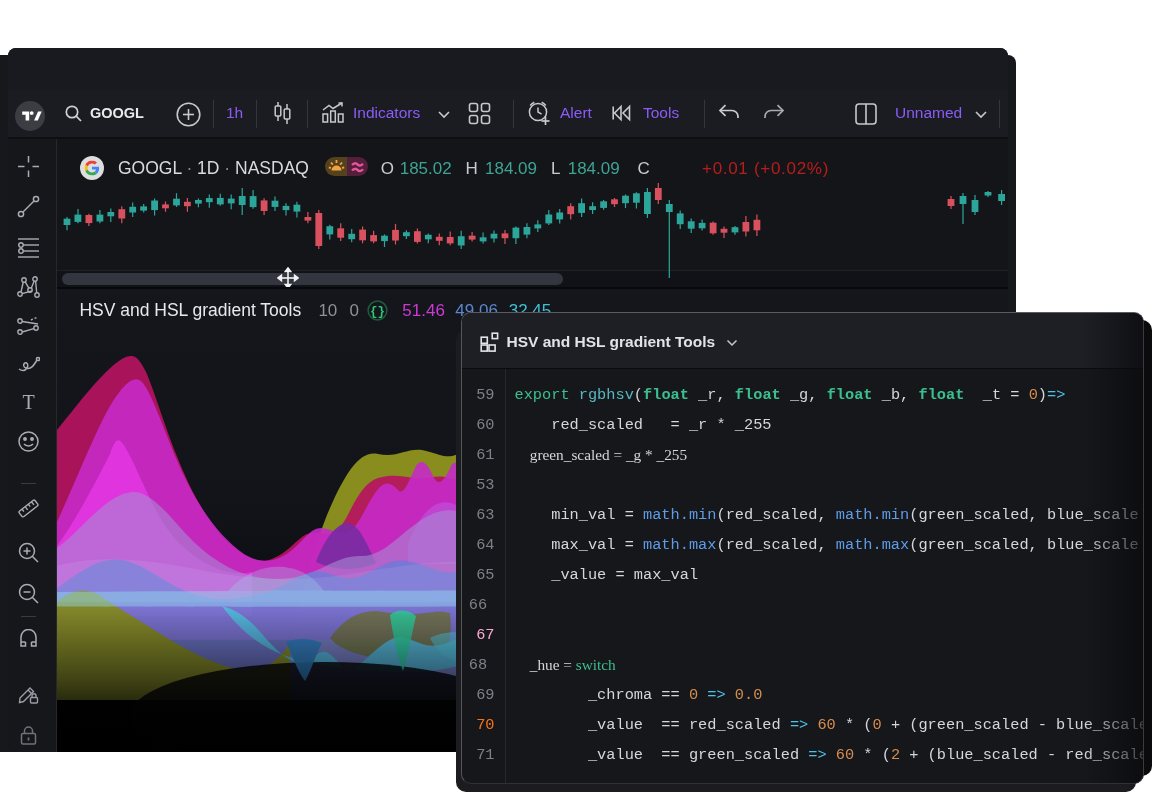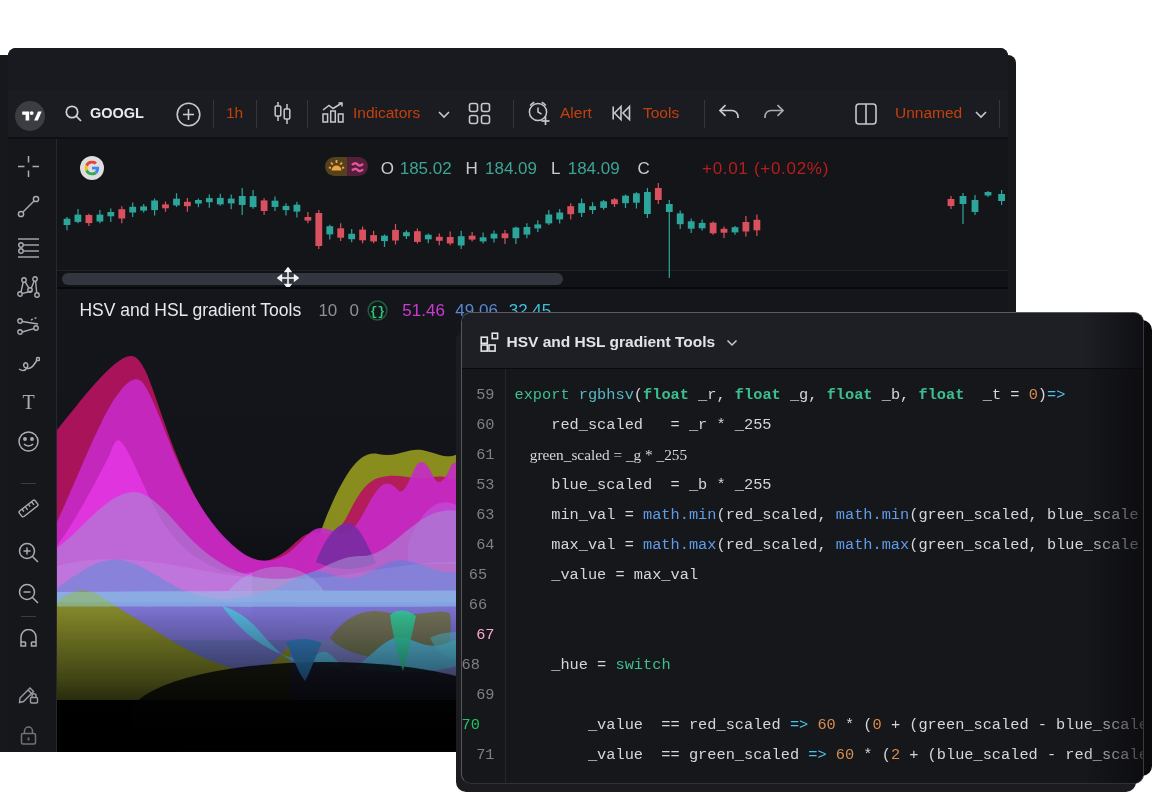--- a/index.html
+++ b/index.html
@@ -1,19 +1,19 @@
 <!DOCTYPE html>
 <html><head><meta charset="utf-8">
 <style>
 *{margin:0;padding:0;box-sizing:border-box}
 html,body{width:1161px;height:801px;background:#fff;overflow:hidden;font-family:"Liberation Sans",sans-serif}
 .abs{position:absolute}
 #stage{position:relative;width:1161px;height:801px}
 .sep{position:absolute;top:100px;width:1px;height:28px;background:#34363c}
-.tbtxt{position:absolute;top:104px;font-size:15.5px;color:#c2410c;white-space:nowrap}
+.tbtxt{position:absolute;top:104px;font-size:15.5px;color:#8b5cf6;white-space:nowrap}
 </style></head><body>
 <div id="stage">
 <div class="abs" style="left:0;top:55px;width:1015.5px;height:696.5px;background:#17181c;border-radius:0 8px 8px 0"></div>
 <div class="abs" style="left:7.5px;top:47.5px;width:1000px;height:704px;background:#141519;border-radius:8px;overflow:hidden"></div>
 <div class="abs" style="left:7.5px;top:47.5px;width:1000px;height:42px;background:#191a1f;border-radius:8px 8px 0 0"></div>
 <div class="abs" style="left:7.5px;top:89.5px;width:1000px;height:47px;background:#1b1c21"></div>
 <div class="abs" style="left:7.5px;top:136.5px;width:1000px;height:2px;background:#0e0f12"></div>
 <div class="abs" style="left:15px;top:101px;width:30px;height:30px;border-radius:50%;background:#3c3d43">
 <svg width="30" height="30" viewBox="0 0 30 30">
         <g fill="#fff">
@@ -242,20 +242,21 @@
         <line x1="11.5" y1="13.5" x2="11.5" y2="16.5" stroke-width="1.8"></line>
       </g>
     </svg>
 <div class="abs" style="left:80px;top:156px;width:24px;height:24px;border-radius:50%;background:#dededf">
 <svg width="24" height="24" viewBox="0 0 48 48" style="transform:scale(0.62);transform-origin:center">
 <path fill="#EA4335" d="M24 9.5c3.54 0 6.71 1.22 9.21 3.6l6.85-6.85C35.9 2.38 30.47 0 24 0 14.62 0 6.51 5.38 2.56 13.22l7.98 6.19C12.43 13.72 17.74 9.5 24 9.5z"></path>
 <path fill="#4285F4" d="M46.98 24.55c0-1.57-.15-3.09-.38-4.55H24v9.02h12.94c-.58 2.96-2.26 5.48-4.78 7.18l7.73 6c4.51-4.18 7.09-10.36 7.09-17.65z"></path>
 <path fill="#FBBC05" d="M10.53 28.59c-.48-1.45-.76-2.99-.76-4.59s.27-3.14.76-4.59l-7.98-6.19C.92 16.46 0 20.12 0 24c0 3.88.92 7.54 2.56 10.78l7.97-6.19z"></path>
 <path fill="#34A853" d="M24 48c6.48 0 11.93-2.13 15.89-5.81l-7.73-6c-2.15 1.45-4.92 2.3-8.16 2.3-6.26 0-11.57-4.22-13.47-9.91l-7.98 6.19C6.51 42.62 14.62 48 24 48z"></path>
 </svg></div>
+<div class="abs" style="left:118px;top:158px;font-size:17.5px;color:#d9dadd;white-space:nowrap">GOOGL <span style="color:#84878e">·</span> 1D <span style="color:#84878e">·</span> NASDAQ</div>
 <div class="abs" style="left:325px;top:157px;width:43px;height:19px;border-radius:9.5px;overflow:hidden">
 <div class="abs" style="left:0;top:0;width:21.5px;height:19px;background:#54411d"></div>
 <div class="abs" style="left:21.5px;top:0;width:21.5px;height:19px;background:#531f3b"></div>
 <svg class="abs" style="left:2.5px;top:2px" width="17" height="15" viewBox="0 0 17 15">
         <g fill="#f2a33c">
           <path d="M3.5 11.5 a5 5 0 0 1 10 0 Z"></path>
           <line x1="8.5" y1="1" x2="8.5" y2="4" stroke="#f2a33c" stroke-width="1.8"></line>
           <line x1="3" y1="3.5" x2="4.8" y2="5.6" stroke="#f2a33c" stroke-width="1.8"></line>
           <line x1="14" y1="3.5" x2="12.2" y2="5.6" stroke="#f2a33c" stroke-width="1.8"></line>
           <line x1="0.8" y1="8.5" x2="3" y2="8.8" stroke="#f2a33c" stroke-width="1.8"></line>
@@ -476,30 +477,30 @@
       </svg>
   <div class="abs" style="left:0;top:55px;width:100%;height:1.5px;background:#0a0b0d"></div>
   <div class="abs" style="left:43px;top:56.5px;width:1px;height:415px;background:#26272c"></div>
   <div class="abs" style="left:0;top:73.5px;width:33px;text-align:right;font-family:'Liberation Mono',monospace;font-size:15.3px;color:#7d8087">59</div>
       <div class="abs" style="left:53px;top:73.5px;white-space:pre;font-family:'Liberation Mono',monospace;font-size:15.3px;color:#d5d6da"><span style="color:#3cbf8f">export</span> <span style="color:#56b7c3">rgbhsv</span>(<b style="color:#3cbf8f">float</b> _r, <b style="color:#3cbf8f">float</b> _g, <b style="color:#3cbf8f">float</b> _b, <b style="color:#3cbf8f">float</b>  _t = <span style="color:#d78d4e">0</span>)<span style="color:#4fc1e9">=&gt;</span></div>
       <div class="abs" style="left:0;top:103.5px;width:33px;text-align:right;font-family:'Liberation Mono',monospace;font-size:15.3px;color:#7d8087">60</div>
       <div class="abs" style="left:53px;top:103.5px;white-space:pre;font-family:'Liberation Mono',monospace;font-size:15.3px;color:#d5d6da">&nbsp;&nbsp;&nbsp;&nbsp;red_scaled&nbsp;&nbsp;&nbsp;= _r * _255</div>
       <div class="abs" style="left:0;top:133.5px;width:33px;text-align:right;font-family:'Liberation Mono',monospace;font-size:15.3px;color:#7d8087">61</div>
       <div class="abs" style="left:53px;top:133.5px;white-space:pre;font-family:Liberation Serif, serif;font-size:15.3px;color:#d5d6da">&nbsp;&nbsp;&nbsp;&nbsp;green_scaled = _g * _255</div>
       <div class="abs" style="left:0;top:163.5px;width:33px;text-align:right;font-family:'Liberation Mono',monospace;font-size:15.3px;color:#7d8087">53</div>
-      <div class="abs" style="left:53px;top:163.5px;white-space:pre;font-family:'Liberation Mono',monospace;font-size:15.3px;color:#d5d6da">&nbsp;&nbsp;&nbsp;&nbsp;blue_scaled&nbsp;&nbsp;= _b * _255</div>
       <div class="abs" style="left:0;top:193.5px;width:33px;text-align:right;font-family:'Liberation Mono',monospace;font-size:15.3px;color:#7d8087">63</div>
       <div class="abs" style="left:53px;top:193.5px;white-space:pre;font-family:'Liberation Mono',monospace;font-size:15.3px;color:#d5d6da">&nbsp;&nbsp;&nbsp;&nbsp;min_val = <span style="color:#5f9ce8">math.min</span>(red_scaled, <span style="color:#5f9ce8">math.min</span>(green_scaled, blue_scale</div>
       <div class="abs" style="left:0;top:223.5px;width:33px;text-align:right;font-family:'Liberation Mono',monospace;font-size:15.3px;color:#7d8087">64</div>
       <div class="abs" style="left:53px;top:223.5px;white-space:pre;font-family:'Liberation Mono',monospace;font-size:15.3px;color:#d5d6da">&nbsp;&nbsp;&nbsp;&nbsp;max_val = <span style="color:#5f9ce8">math.max</span>(red_scaled, <span style="color:#5f9ce8">math.max</span>(green_scaled, blue_scale</div>
-      <div class="abs" style="left:0;top:253.5px;width:33px;text-align:center;font-family:'Liberation Mono',monospace;font-size:15.3px;color:#7d8087">65</div>
+      <div class="abs" style="left:0;top:253.5px;width:33px;text-align:right;font-family:'Liberation Mono',monospace;font-size:15.3px;color:#7d8087">65</div>
       <div class="abs" style="left:53px;top:253.5px;white-space:pre;font-family:'Liberation Mono',monospace;font-size:15.3px;color:#d5d6da">&nbsp;&nbsp;&nbsp;&nbsp;_value = max_val</div>
       <div class="abs" style="left:0;top:283.5px;width:33px;text-align:center;font-family:'Liberation Mono',monospace;font-size:15.3px;color:#7d8087">66</div>
       <div class="abs" style="left:0;top:313.5px;width:33px;text-align:right;font-family:'Liberation Mono',monospace;font-size:15.3px;color:#f9a8d4">67</div>
-      <div class="abs" style="left:0;top:343.5px;width:33px;text-align:left;font-family:'Liberation Mono',monospace;font-size:15.3px;color:#7d8087">68</div>
-      <div class="abs" style="left:53px;top:343.5px;white-space:pre;font-family:Liberation Mono, monospace;font-size:15.3px;color:#d5d6da">&nbsp;&nbsp;&nbsp;&nbsp;_hue = <span style="color:#3cbf8f">switch</span></div>
+      <div class="abs" style="left:0;top:343.5px;width:33px;text-align:center;font-family:'Liberation Mono',monospace;font-size:15.3px;color:#7d8087">68</div>
+      <div class="abs" style="left:53px;top:343.5px;white-space:pre;font-family:Liberation Serif, serif;font-size:15.3px;color:#d5d6da">&nbsp;&nbsp;&nbsp;&nbsp;_hue = <span style="color:#3cbf8f">switch</span></div>
       <div class="abs" style="left:0;top:373.5px;width:33px;text-align:right;font-family:'Liberation Mono',monospace;font-size:15.3px;color:#7d8087">69</div>
-      <div class="abs" style="left:0;top:403.5px;width:33px;font-family:'Liberation Mono',monospace;font-size:15.3px;color:#22c55e">70</div>
+      <div class="abs" style="left:53px;top:373.5px;white-space:pre;font-family:'Liberation Mono',monospace;font-size:15.3px;color:#d5d6da">&nbsp;&nbsp;&nbsp;&nbsp;&nbsp;&nbsp;&nbsp;&nbsp;_chroma == <span style="color:#d78d4e">0</span> <span style="color:#4fc1e9">=&gt;</span> <span style="color:#d78d4e">0.0</span></div>
+      <div class="abs" style="left:0;top:403.5px;width:33px;text-align:right;font-family:'Liberation Mono',monospace;font-size:15.3px;color:#f97316">70</div>
       <div class="abs" style="left:53px;top:403.5px;white-space:pre;font-family:'Liberation Mono',monospace;font-size:15.3px;color:#d5d6da">&nbsp;&nbsp;&nbsp;&nbsp;&nbsp;&nbsp;&nbsp;&nbsp;_value&nbsp;&nbsp;== red_scaled <span style="color:#4fc1e9">=&gt;</span> <span style="color:#d78d4e">60</span> * (<span style="color:#d78d4e">0</span> + (green_scaled - blue_scale</div>
       <div class="abs" style="left:0;top:433.5px;width:33px;text-align:right;font-family:'Liberation Mono',monospace;font-size:15.3px;color:#7d8087">71</div>
       <div class="abs" style="left:53px;top:433.5px;white-space:pre;font-family:'Liberation Mono',monospace;font-size:15.3px;color:#d5d6da">&nbsp;&nbsp;&nbsp;&nbsp;&nbsp;&nbsp;&nbsp;&nbsp;_value&nbsp;&nbsp;== green_scaled <span style="color:#4fc1e9">=&gt;</span> <span style="color:#d78d4e">60</span> * (<span style="color:#d78d4e">2</span> + (blue_scaled - red_scale</div>
   <div class="abs" style="right:0;top:0;width:60px;height:100%;background:linear-gradient(90deg,rgba(18,18,22,0),rgba(10,10,13,0.75))"></div>
 </div>
 </div>
 </body></html>

